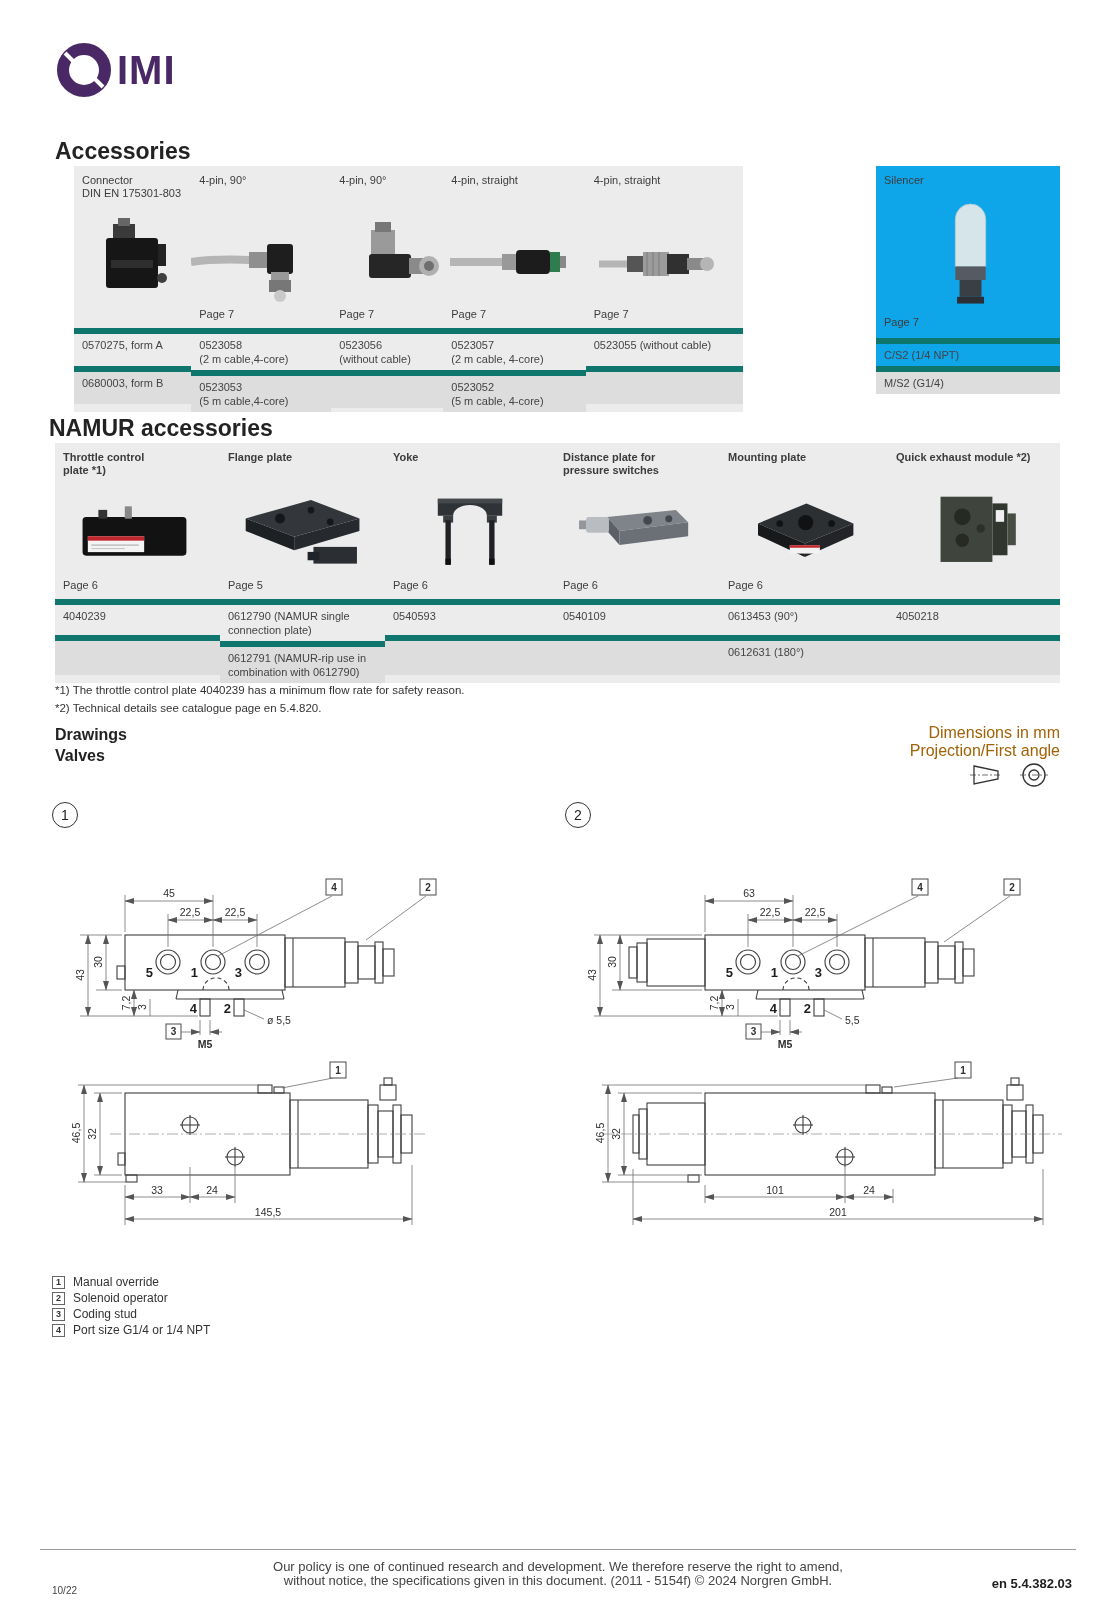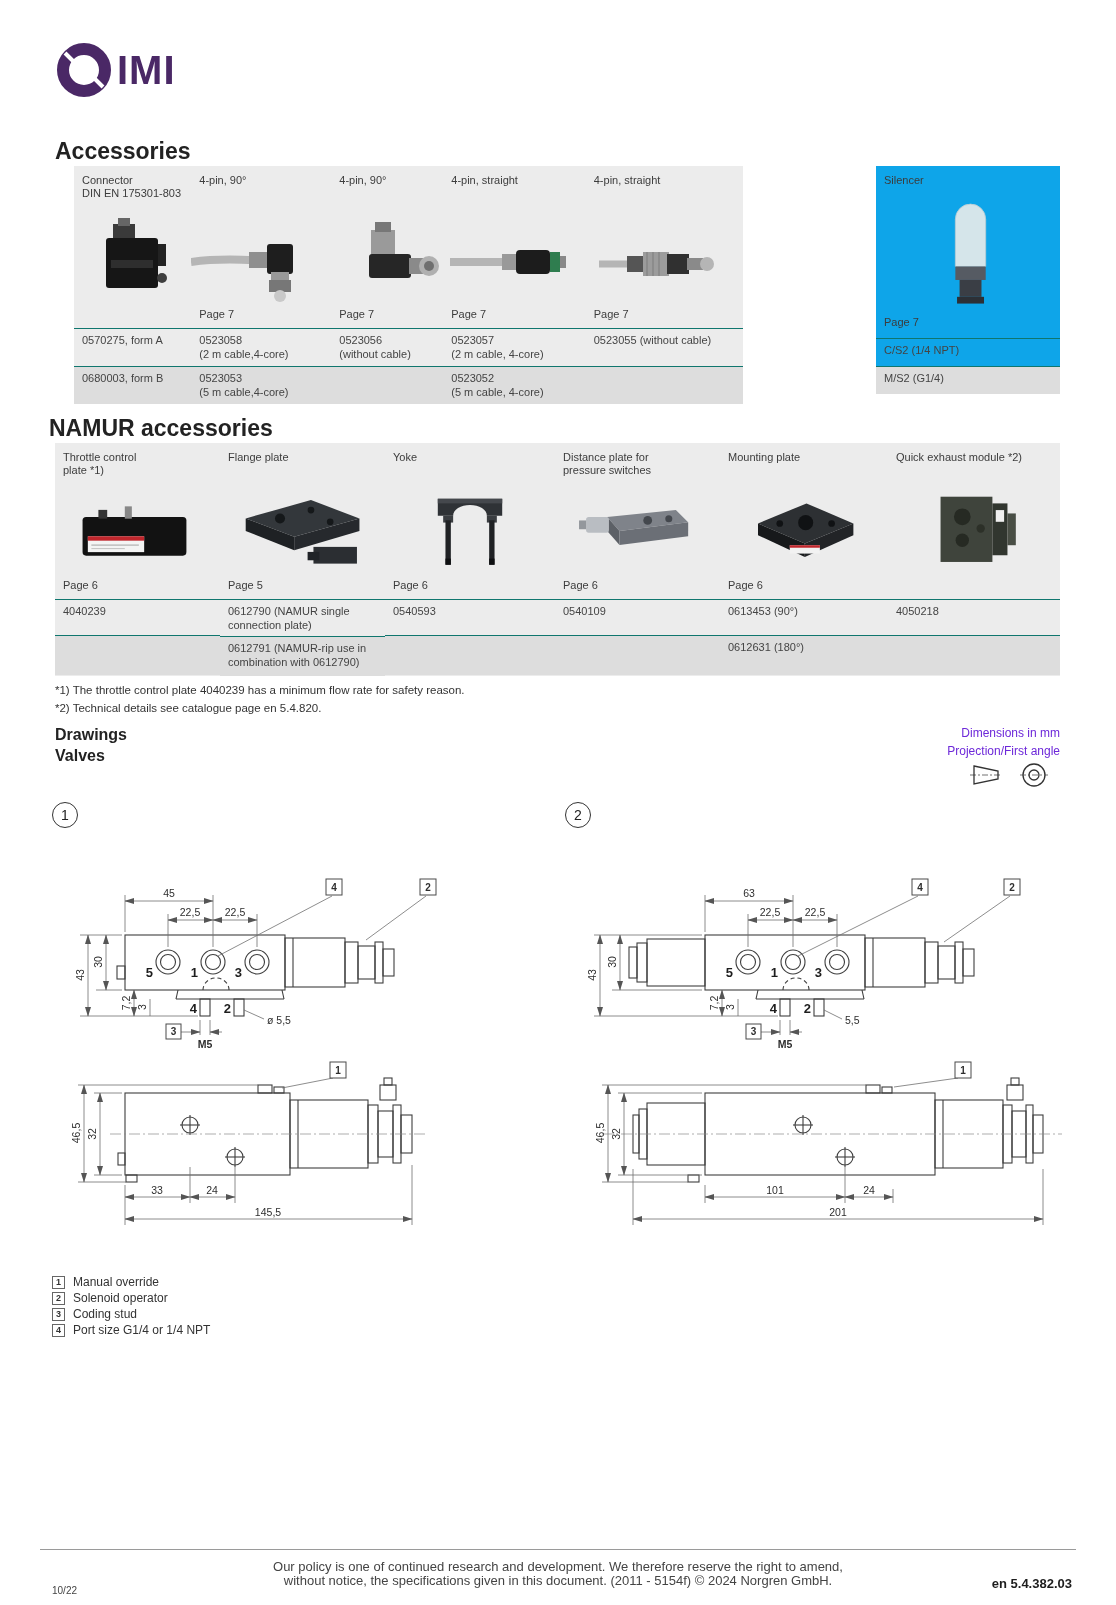--- a/index.html
+++ b/index.html
@@ -13,21 +13,21 @@
 
   
   .h-sec { position:absolute; font-size:23px; font-weight:bold; color:#222; }
 
   
   .tbl { position:absolute; display:flex; background:#ececec; }
   .tbl .col { display:flex; flex-direction:column; }
   .hdr { font-size:11px; line-height:13px; color:#3c3c3c; padding:8px 8px 0; white-space:pre-line; }
   .imgc { display:flex; align-items:center; justify-content:center; }
   .page-label { font-size:11px; color:#3c3c3c; padding:2px 8px; }
-  .r1,.r2 { font-size:11px; line-height:14px; color:#444; padding:4px 8px; white-space:pre-line; border-top:1px solid #0f766e; }
+  .r1,.r2 { font-size:11px; line-height:14px; color:#444; padding:4px 8px; white-space:pre-line; border-top:6px solid #0f766e; }
   .r2 { background:#dddddd; }
 
   .acc-table { left:55px; top:166px; width:669px;margin-left:19px; }
   .acc-table .col:nth-child(1){width:135px}
   .acc-table .col:nth-child(2){width:155px}
   .acc-table .col:nth-child(3){width:113px}
   .acc-table .col:nth-child(4){width:164px}
   .acc-table .col:nth-child(5){width:181px}
   .acc-table .hdr { height:46px; }
   .acc-table .imgc { height:94px; }
@@ -40,30 +40,30 @@
   .silencer-box .page-label { height:24px; }
   .silencer-box .r1,.silencer-box .r2 { min-height:28px; }
 
   .nm-table { left:55px; top:443px; width:1005px; }
   .nm-table .col:nth-child(1){width:165px}
   .nm-table .col:nth-child(2){width:165px}
   .nm-table .col:nth-child(3){width:170px}
   .nm-table .col:nth-child(4){width:165px}
   .nm-table .col:nth-child(5){width:168px}
   .nm-table .col:nth-child(6){width:172px}
-  .nm-table .hdr { height:42px; }
+  .nm-table .hdr { height:42px;font-weight:bold; }
   .nm-table .imgc { height:92px; }
   .nm-table .page-label { height:22px; }
   .nm-table .r1 { min-height:36px; }
   .nm-table .r2 { min-height:40px; }
 
   .footnotes { position:absolute; left:55px; top:681px; font-size:11.5px; line-height:18px; color:#333; }
 
   .h-drawings { position:absolute; left:55px; top:724px; font-size:16px; font-weight:bold; color:#222; line-height:21px; }
-  .dim-note { position:absolute; right:56px; top:724px; text-align:right; font-size:12px; color:#6d28d9; line-height:18px; }
+  .dim-note { position:absolute; right:56px; top:724px; text-align:right; font-size:16px; color:#a16207; line-height:18px; }
   .proj-icons { position:absolute; right:56px; top:760px; }
 
   .dnum { position:absolute; width:26px; height:26px; border:1.5px solid #333; border-radius:50%; display:flex; align-items:center; justify-content:center; font-size:14px; color:#222; background:#fff; }
   #dnum1 { left:52px; top:802px; }
   #dnum2 { left:565px; top:802px; }
 
   svg.drawing { position:absolute; }
   #draw1 { left:30px; top:835px; }
   #draw2 { left:552px; top:835px; }
   svg.drawing text { font-size:10.5px; fill:#2e2e2e; font-family:"Liberation Sans",sans-serif; }

